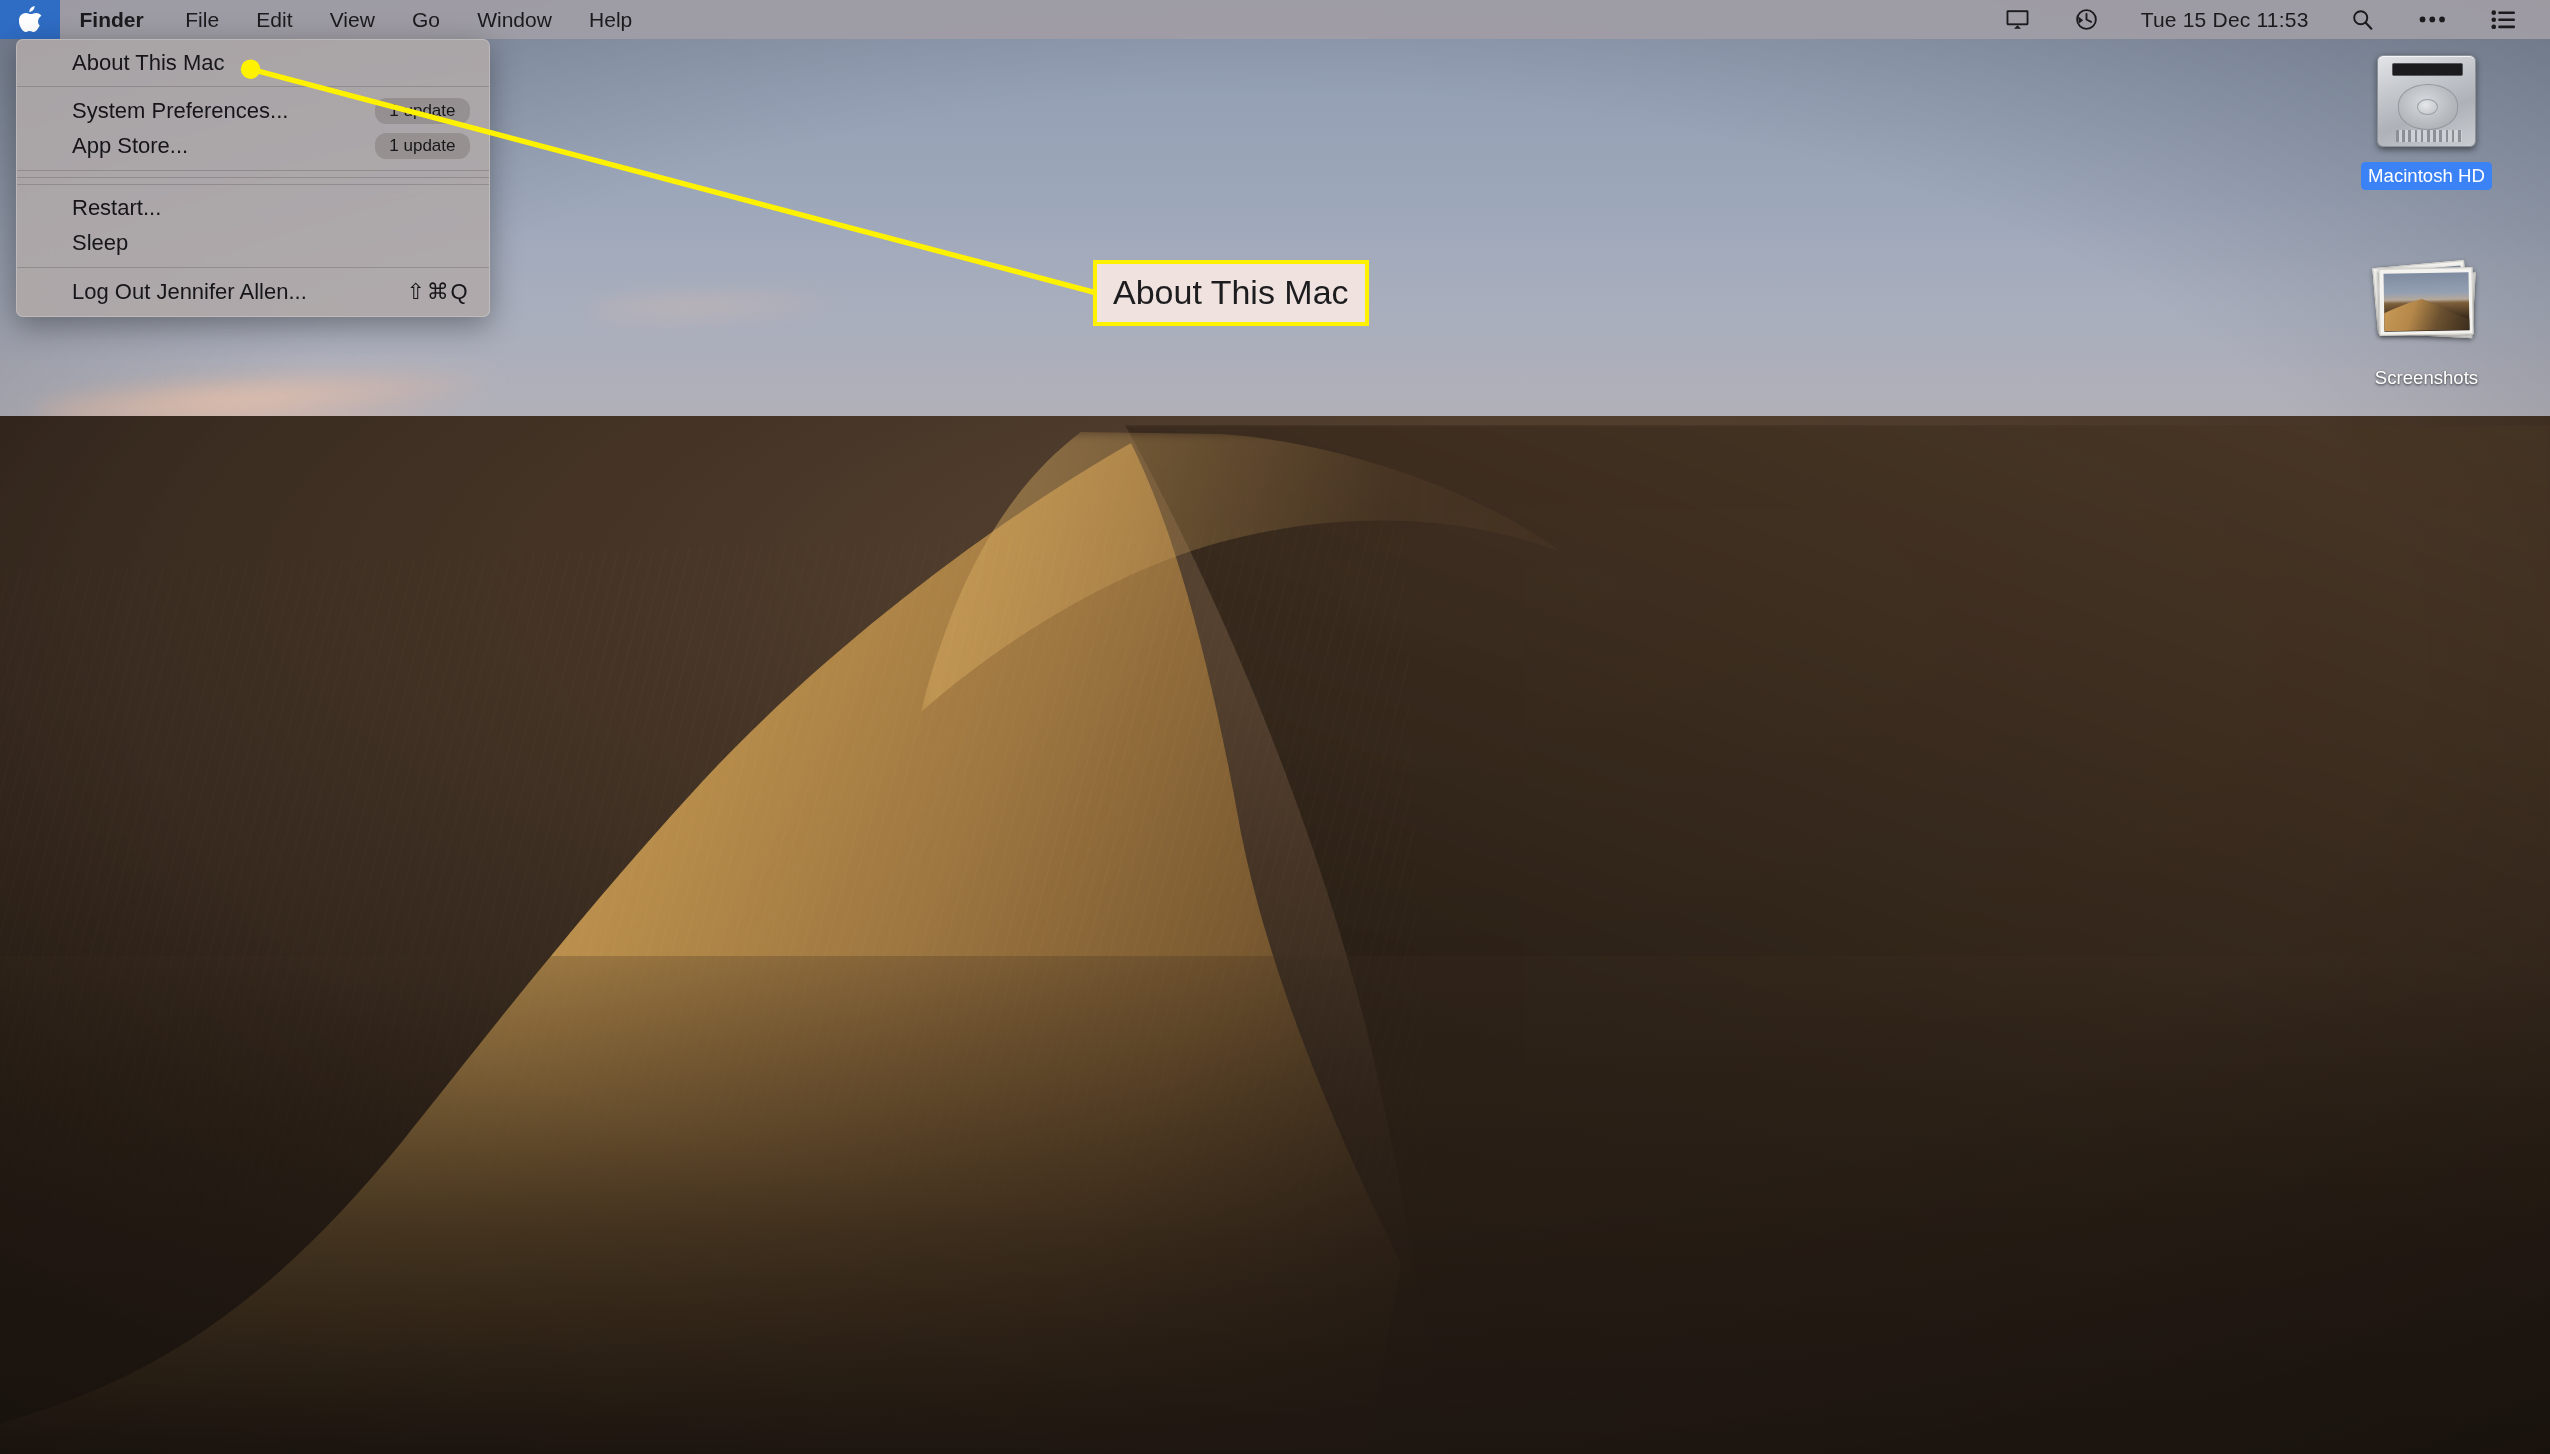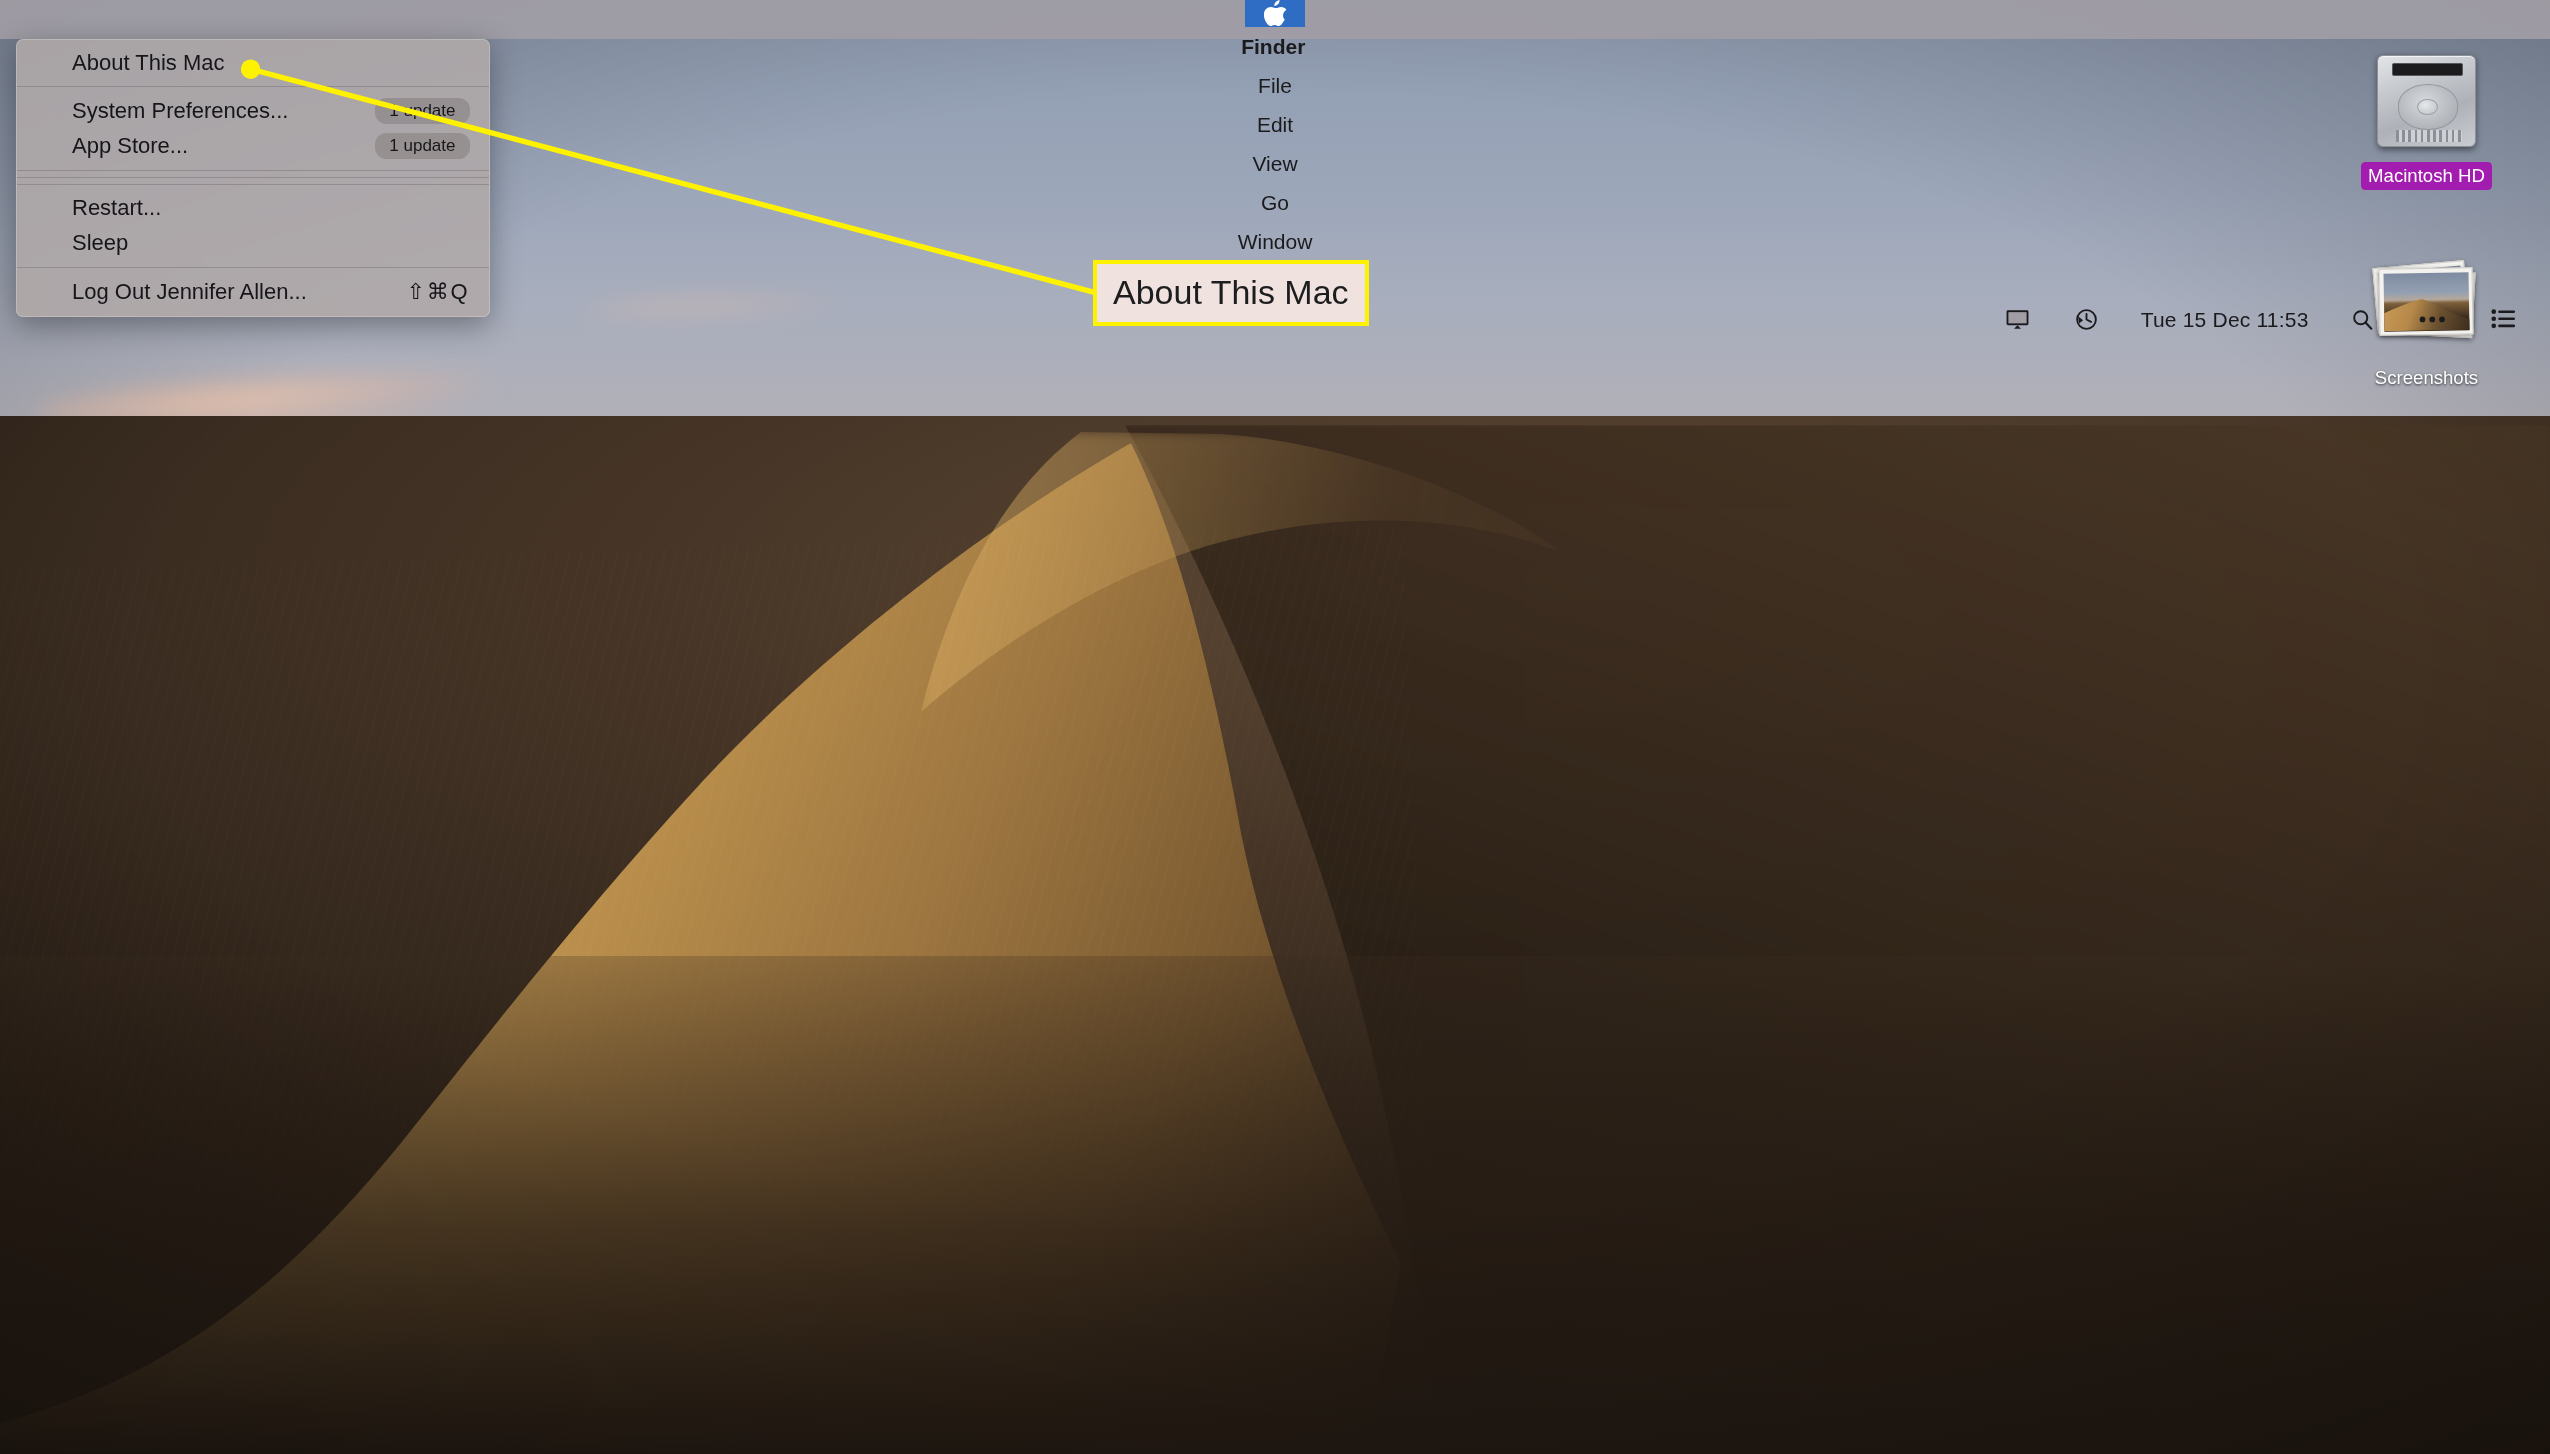--- a/index.html
+++ b/index.html
@@ -89,21 +89,20 @@
   }
 
   
   #menubar {
     position:absolute; left:0; top:0; width:100%; height:39px;
     background:rgba(160,157,165,.93);
     backdrop-filter:blur(17.7px);
     display:flex; align-items:center;
     font-size:21px; color:#1b1b1d;
     z-index:30;
-    flex-direction:column;
   }
   .apple-cell {
     width:60px; height:39px; background:#2f6cc4;
     display:flex; align-items:center; justify-content:center;
   }
   .apple-glyph { width:23px; height:26.6px; display:block; }
   .mb-item { padding:0 18.6px; height:39px; line-height:39px; white-space:nowrap; }
   .mb-item.app-name { font-weight:bold; padding-left:19.5px; padding-right:23px; }
   .mb-right { margin-left:auto; display:flex; align-items:center; padding-right:19.5px; gap:15px; }
   .mb-icon { display:flex; align-items:center; justify-content:center; padding:0 15px; height:39px; }
@@ -141,21 +140,21 @@
   .desk-icon {
     position:absolute; width:177px; text-align:center; z-index:10;
     font-size:18.6px; color:#ffffff;
   }
   .desk-icon .label {
     display:inline-block; margin-top:6.2px; padding:1.8px 7px 2.7px 7px;
     border-radius:4.4px; text-shadow:0 0.9px 2.7px rgba(0,0,0,.75);
     line-height:1.25;
   }
   .desk-icon.selected .label {
-    background:#a21caf; text-shadow:none; color:#fff;
+    background:#3b82f6; text-shadow:none; color:#fff;
   }
   #icon-hd { left:2338px; top:46px; }
   #icon-shots { left:2338px; top:259px; }
 
   
   .hd-wrap { width:113px; height:110px; margin:0 auto; position:relative; }
   .hd-body {
     position:absolute; left:7px; top:8.9px; width:99px; height:92px;
     border-radius:6.2px;
     background:linear-gradient(160deg,#e3e5e8 0%,#c7cacf 30%,#aeb2b8 62%,#c9ccd1 100%);

